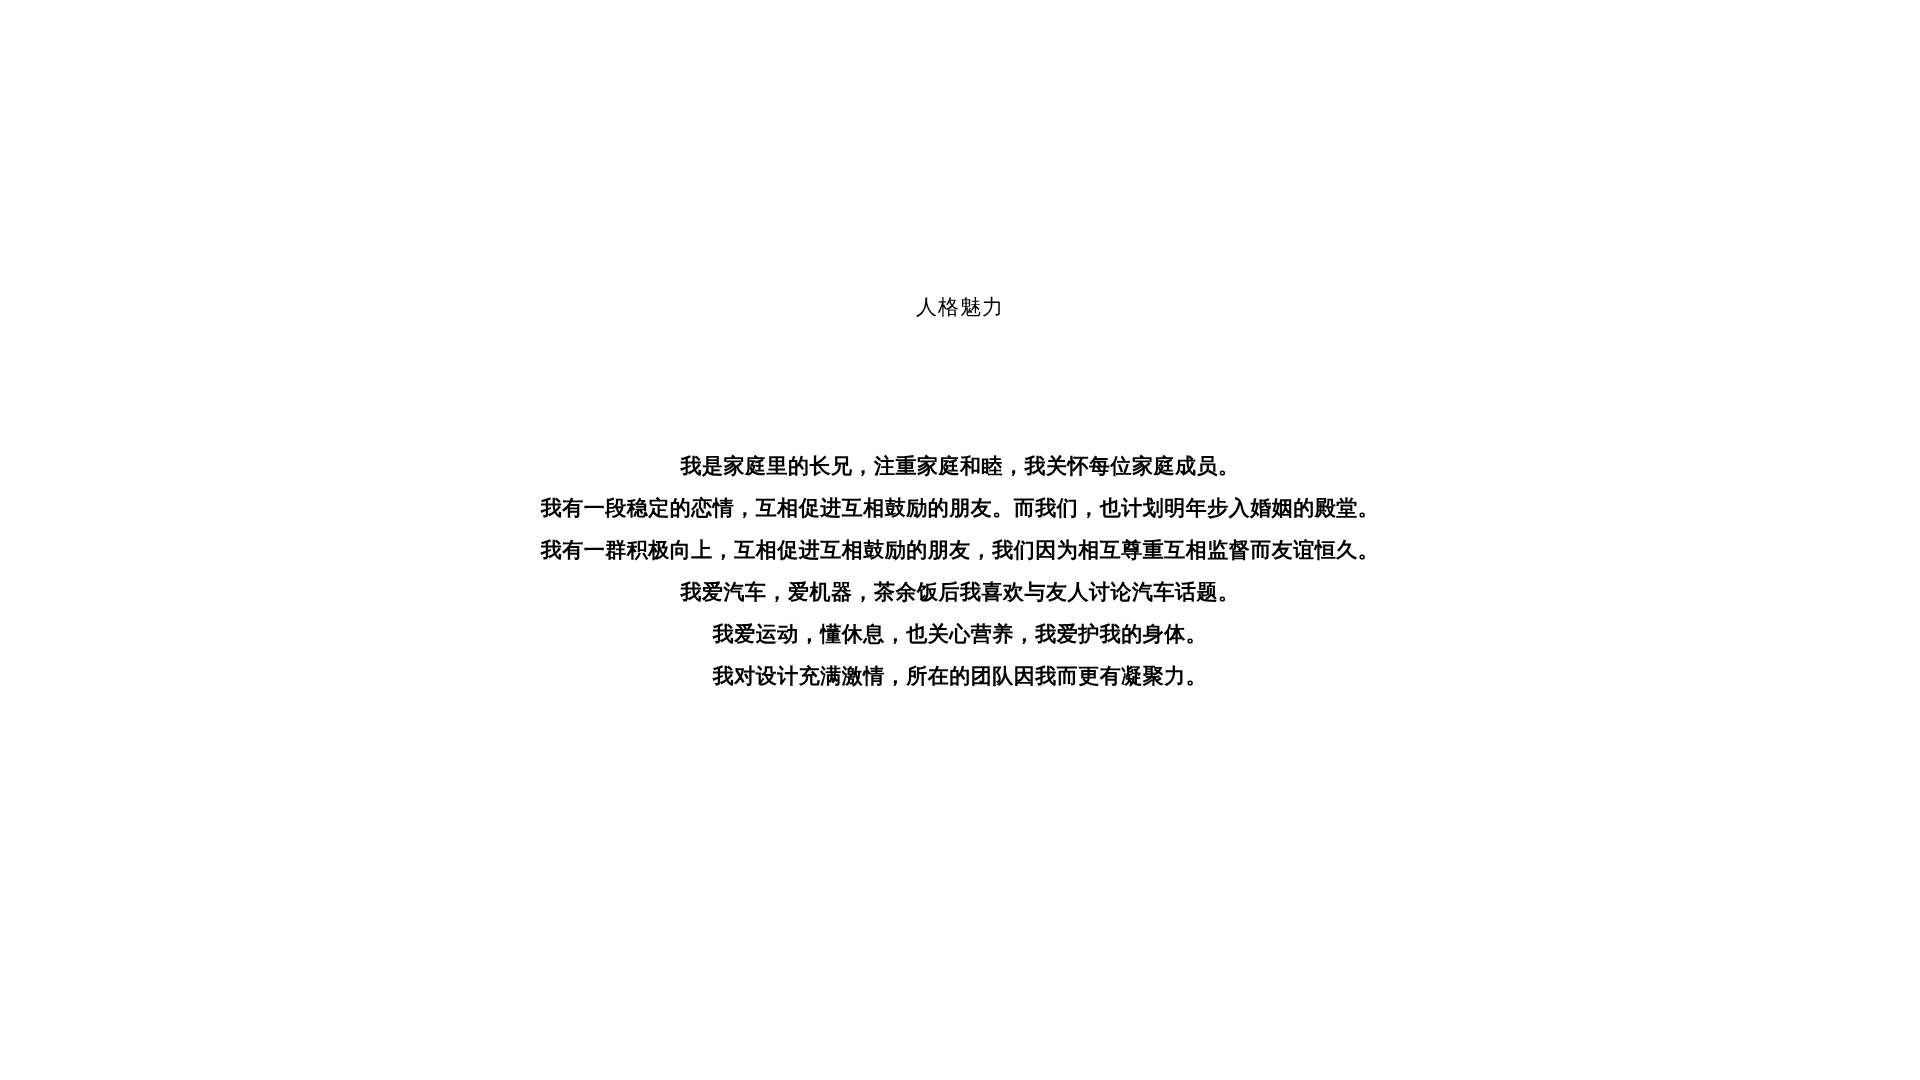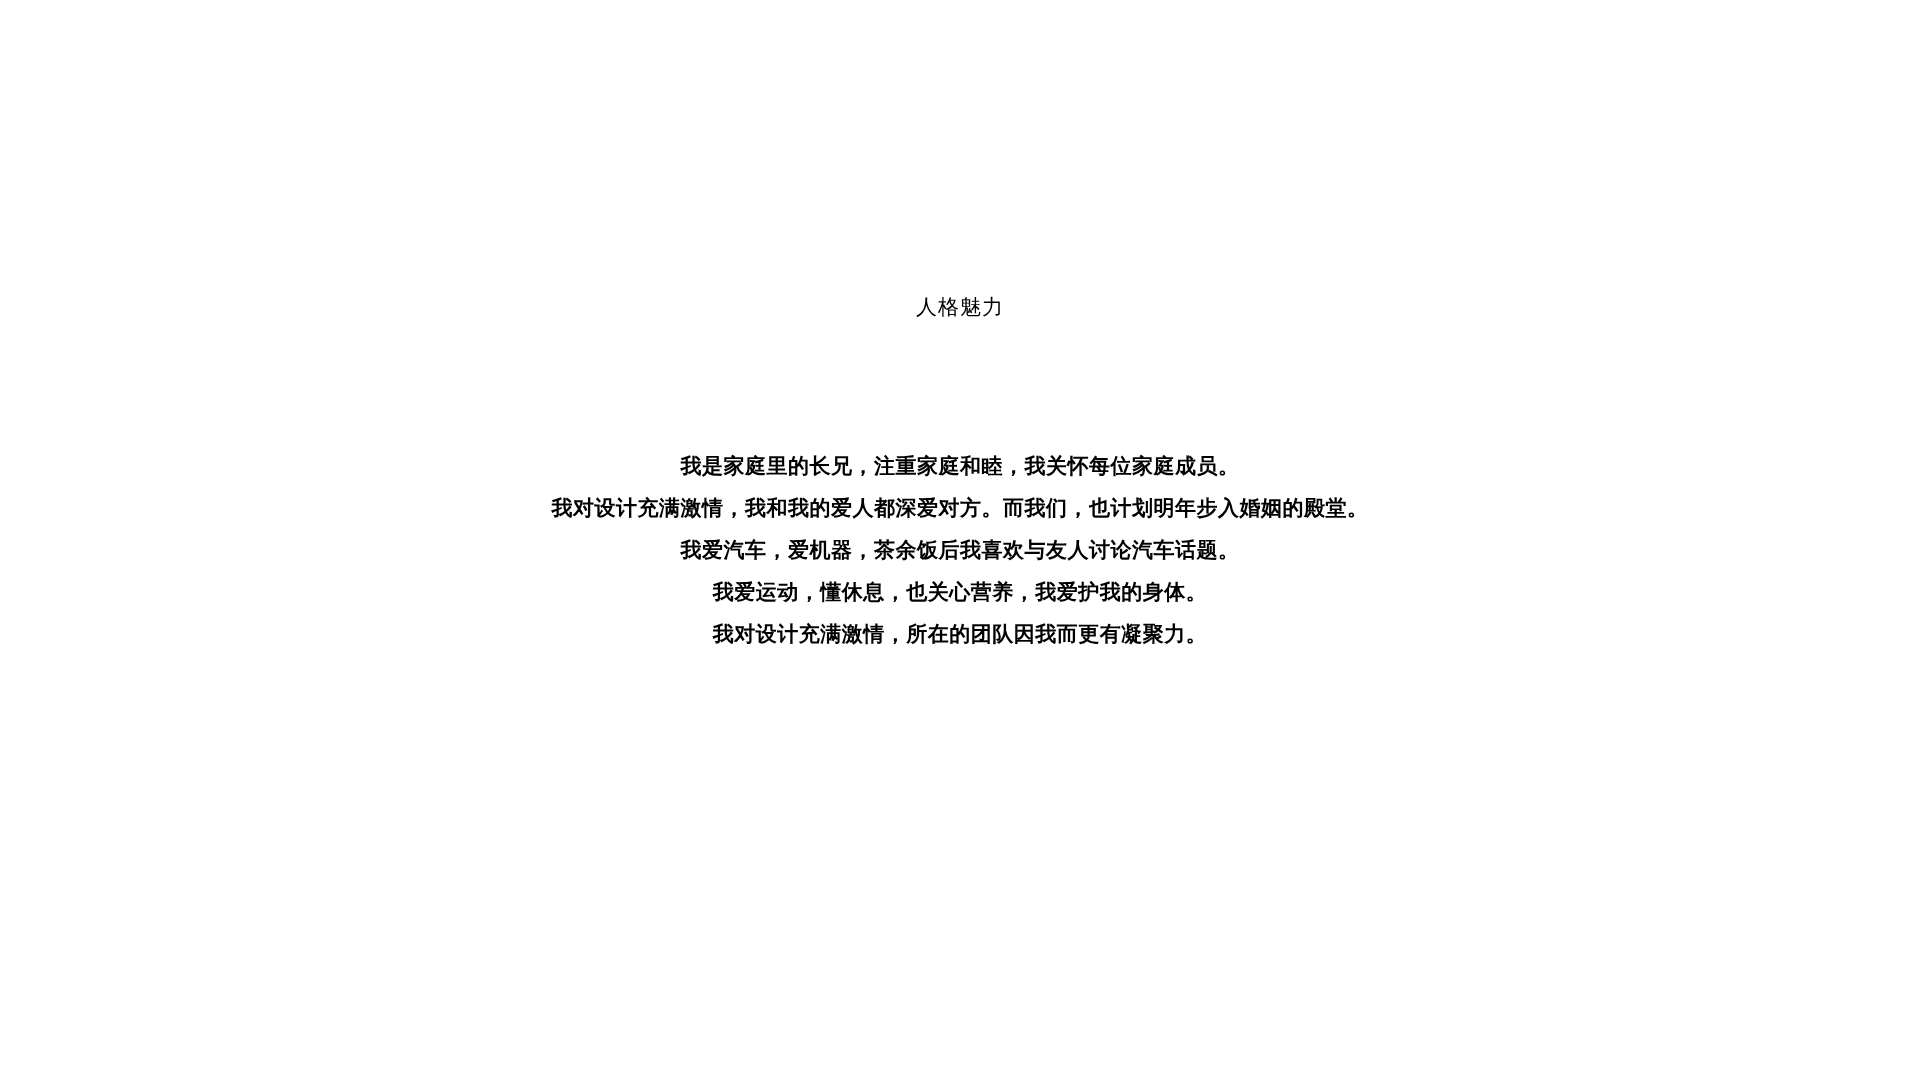--- a/index.html
+++ b/index.html
@@ -52,19 +52,20 @@
 </style>
 </head>
 <body>
 
 <div class="page">
 
   <div class="doc-title">人格魅力</div>
 
   <div class="body-block">
     <span class="body-line">我是家庭里的长兄，注重家庭和睦，我关怀每位家庭成员。</span>
-    <span class="body-line">我对设计充满激情，我和我的爱人都深爱对方。而我们，也计划明年步入婚姻的殿堂。</span>
+    <span class="body-line">我有一段稳定的恋情，互相促进互相鼓励的朋友。而我们，也计划明年步入婚姻的殿堂。</span>
+    <span class="body-line">我有一群积极向上，互相促进互相鼓励的朋友，我们因为相互尊重互相监督而友谊恒久。</span>
     <span class="body-line">我爱汽车，爱机器，茶余饭后我喜欢与友人讨论汽车话题。</span>
     <span class="body-line">我爱运动，懂休息，也关心营养，我爱护我的身体。</span>
     <span class="body-line">我对设计充满激情，所在的团队因我而更有凝聚力。</span>
   </div>
 
 </div>
 
 </body></html>

